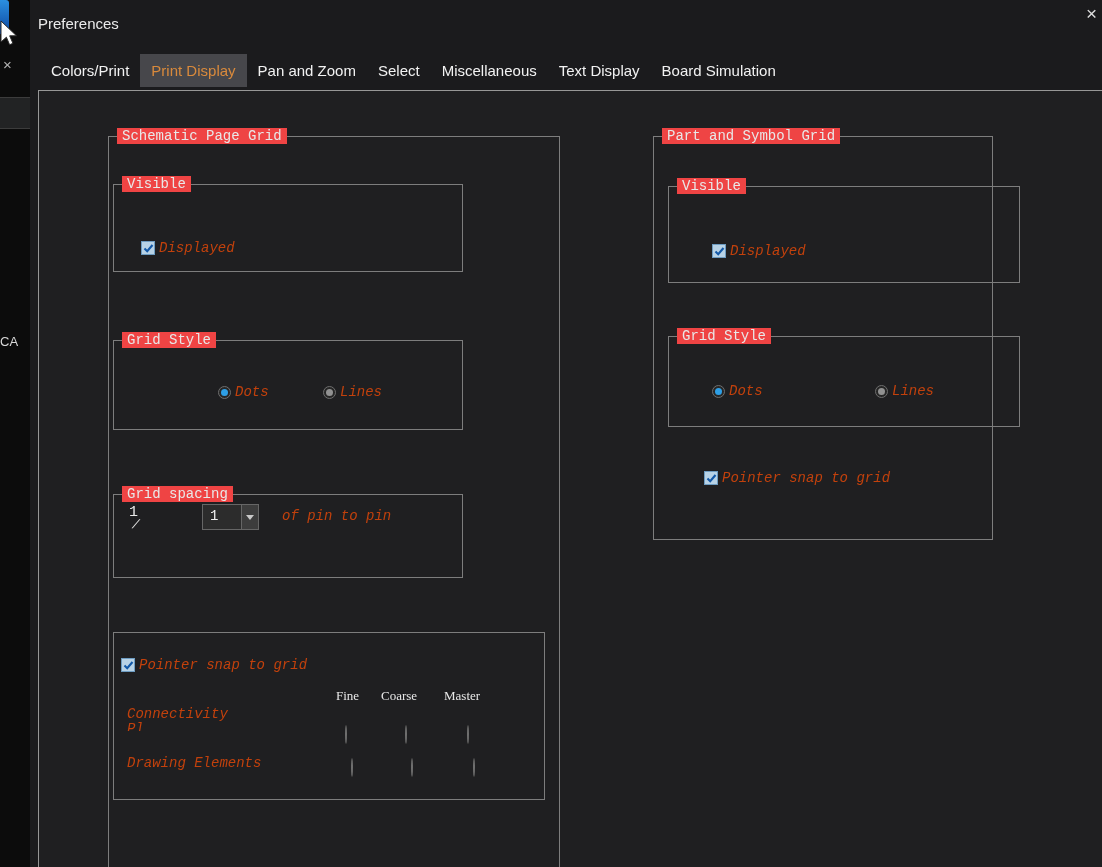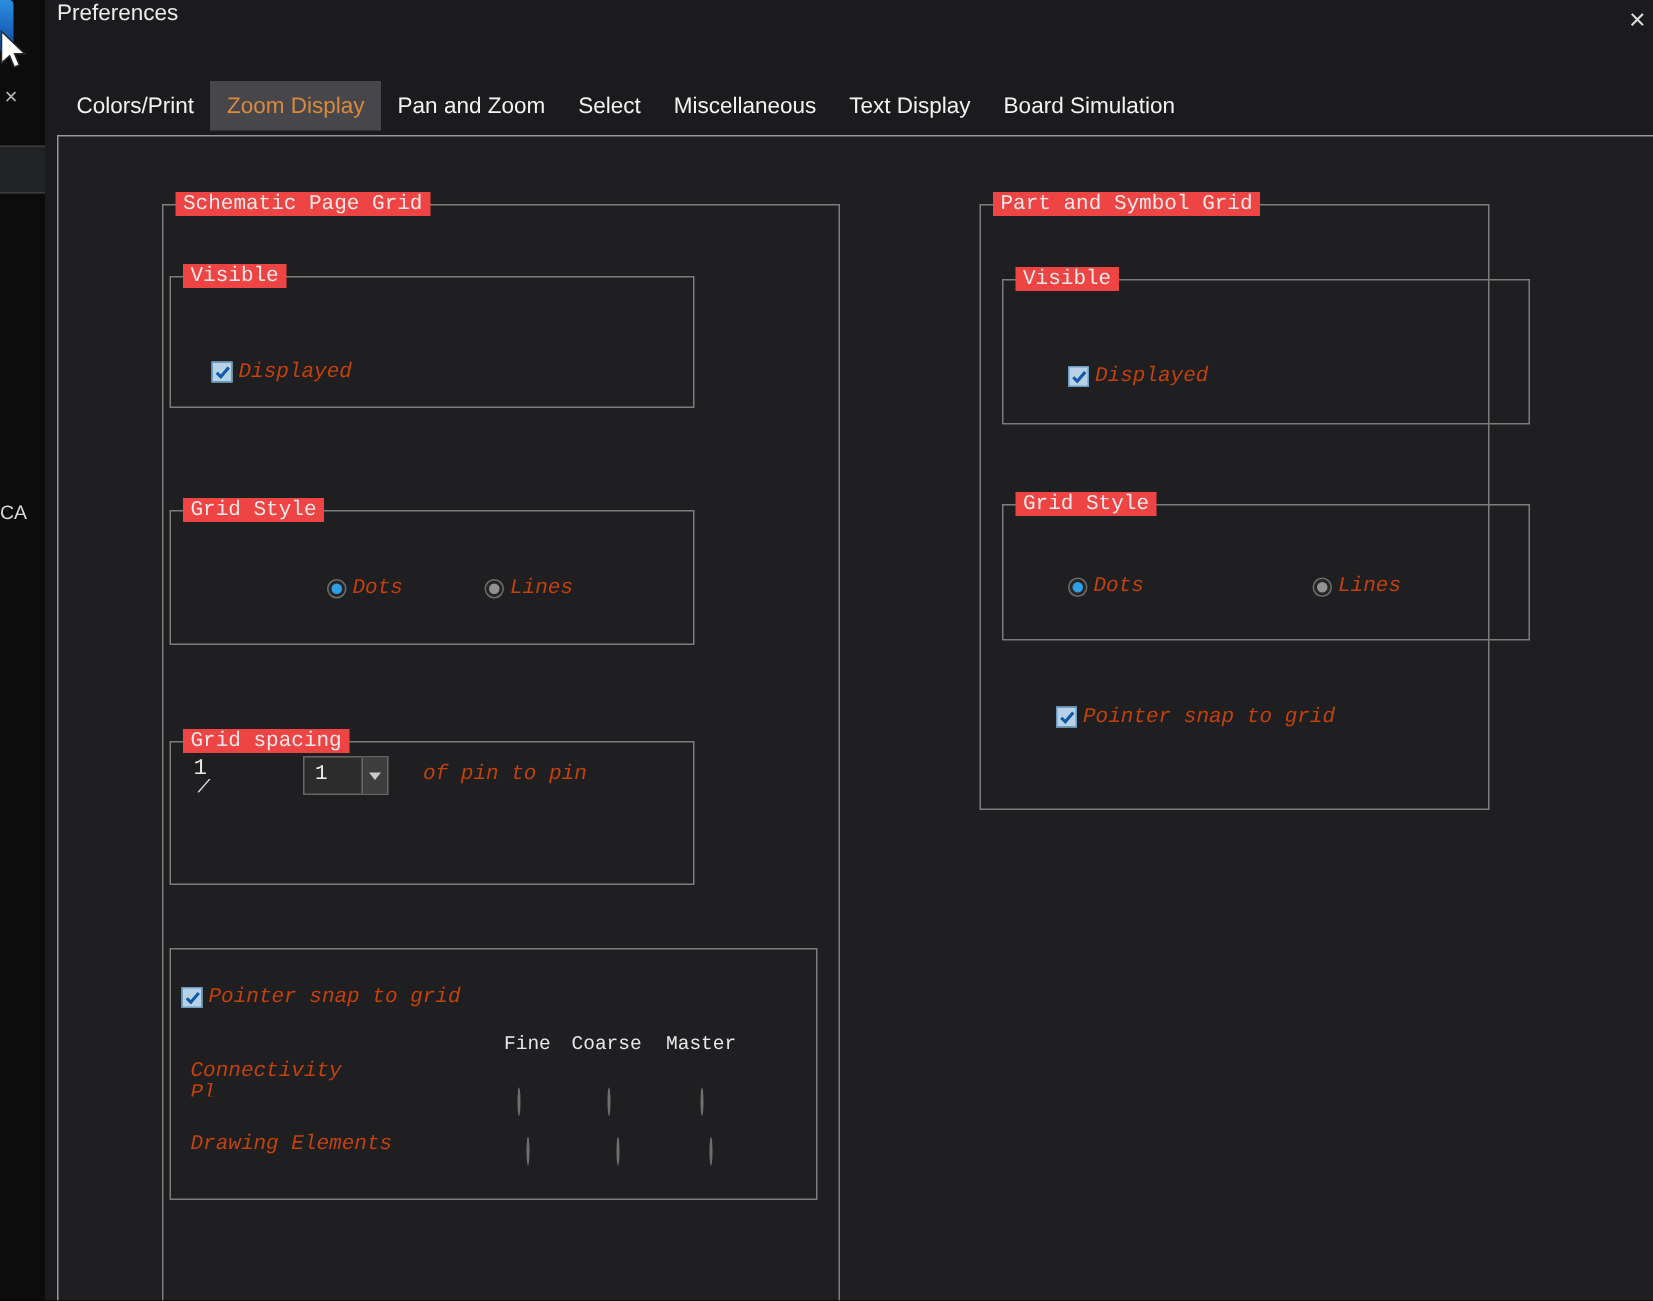--- a/index.html
+++ b/index.html
@@ -16,40 +16,40 @@
   #icon-frag { left:0; top:0; width:9px; height:34px;
     background:linear-gradient(180deg,#2b8fe0,#0d47a1);
     border-radius:0 3px 3px 0; }
   #strip-close { left:3px; top:56px; color:#b5b5b5; font-size:15px; cursor:default; }
   #strip-btn { left:0; top:97px; width:30px; height:32px; background:#222324;
     border-top:1px solid #3c3c3c; border-bottom:1px solid #3c3c3c; }
   #partial-text { left:0; top:334px; color:#d8d8d8; font-size:13px; }
 
   
   #dialog { left:30px; top:0; width:1072px; height:867px; background:#1b1b1d; }
-  #win-title { left:38px; top:0; color:#ebebeb; font-size:15px; }
+  #win-title { left:38px; top:15px; color:#ebebeb; font-size:15px; }
   #win-close { left:1086px; top:4px; color:#dcdcdc; font-size:19px; line-height:19px; }
 
   
   #tab-bar { left:40px; top:54px; display:flex; align-items:flex-end; }
   .tab { padding:8px 11px; font-size:15px; color:#f2f2f2; background:transparent;
     border:none; white-space:nowrap; cursor:default; font-family:"Liberation Sans",sans-serif; }
   .tab.act { background:#47474b; color:#d98a3c; }
 
   
   #panel { left:38px; top:90px; width:1200px; height:840px;
     background:#1f1f21; border:1px solid #979797; }
 
   
   .grp { position:absolute; border:1px solid #7d7d7d; }
   .gtitle { position:absolute; top:-9px; left:8px; background:#ef4444; padding:0 5px;
     font-family:"Liberation Mono", monospace; font-size:14px; color:#e8e8e8; white-space:nowrap; }
 
   .mlabel { font-family:"Liberation Mono", monospace; font-size:14px; color:#c2410c; white-space:nowrap;font-style:italic; }
-  .mhead  { font-family:Liberation Mono, monospace; font-size:13px; color:#e8e8e8; white-space:nowrap; }
+  .mhead  { font-family:Liberation Serif, serif; font-size:13px; color:#e8e8e8; white-space:nowrap; }
 
   
   .cbrow { display:flex; align-items:center; gap:4px; }
   .cbbox { width:14px; height:14px; background:#b7d2e6; border:1px solid #6d9cc2;
     display:inline-flex; align-items:center; justify-content:center; flex:0 0 auto; }
   .cbbox svg { display:block; }
 
   
   .radrow { display:flex; align-items:center; gap:4px; }
   .radio { width:13px; height:13px; border-radius:50%; background:#262626;
@@ -93,21 +93,21 @@
 
   
   <div id="dialog" class="abs"></div>
 
   <div id="win-title" class="abs">Preferences</div>
   <div id="win-close" class="abs">×</div>
 
   
   <div id="tab-bar" class="abs">
     <button class="tab">Colors/Print</button>
-    <button class="tab act">Zoom Display</button>
+    <button class="tab act">Print Display</button>
     <button class="tab">Pan and Zoom</button>
     <button class="tab">Select</button>
     <button class="tab">Miscellaneous</button>
     <button class="tab">Text Display</button>
     <button class="tab">Board Simulation</button>
   </div>
 
   
   <div id="panel" class="abs"></div>
 
@@ -136,21 +136,21 @@
   <div class="radrow abs" style="left:218px; top:384px;">
     <span class="radio sel"></span>
     <span class="mlabel">Dots</span>
   </div>
   <div class="radrow abs" style="left:323px; top:384px;">
     <span class="radio"></span>
     <span class="mlabel">Lines</span>
   </div>
 
   
-  <div class="grp" style="left:113px; top:494px; width:350px; height:96px;">
+  <div class="grp" style="left:113px; top:494px; width:350px; height:84px;">
     <span class="gtitle">Grid spacing</span>
   </div>
   <div class="frac" style="left:129px; top:506px;">
     <span class="num">1</span>
     <span class="slash">/</span>
   </div>
   <div class="dd" style="left:202px; top:504px;">
     <span class="dd-val">1</span>
     <span class="dd-btn">
       <span class="dd-arrow"></span>

